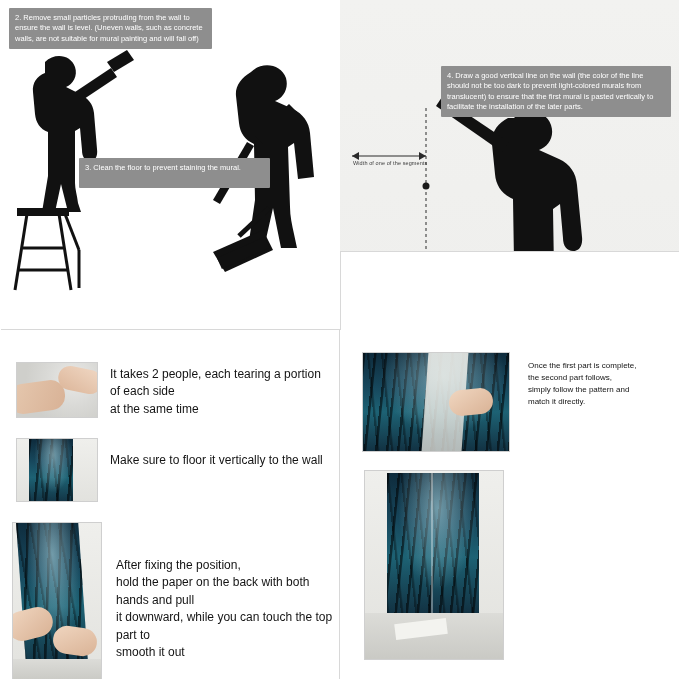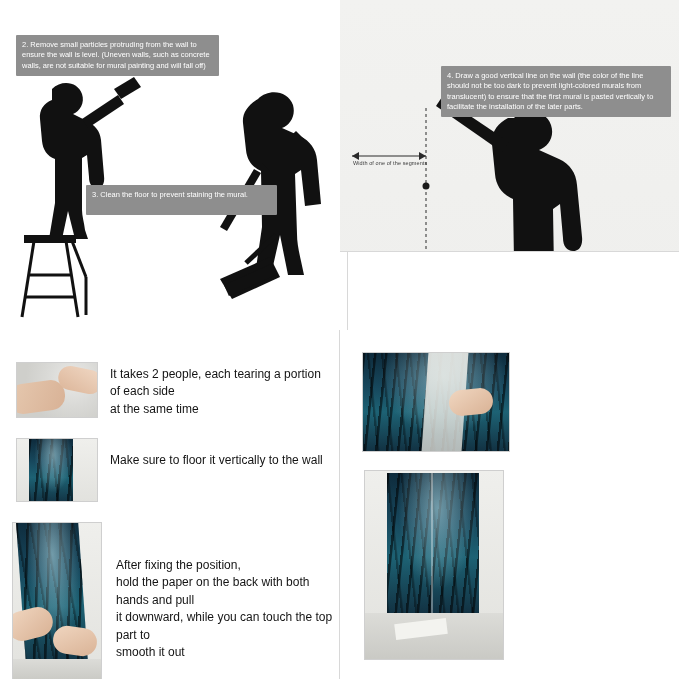--- a/index.html
+++ b/index.html
@@ -7,21 +7,21 @@
     width:679px;height:679px;
     font-family:"Liberation Sans", sans-serif;
     background:#ffffff;
     color:#111;
     overflow:hidden;
   }
   .page{position:relative;width:679px;height:679px;}
 
   
   .q{position:absolute;box-sizing:border-box;overflow:hidden;background:#fff;}
-  #q-tl{left:8px;top:0;width:340px;height:330px;border-right:1px solid #d8d8d8;border-bottom:1px solid #d8d8d8;margin-top:27px;}
+  #q-tl{left:1px;top:0;width:340px;height:330px;border-right:1px solid #d8d8d8;border-bottom:1px solid #d8d8d8;}
   #q-tr{left:340px;top:0;width:339px;height:252px;border-bottom:1px solid #d8d8d8;}
   #q-bl{left:0;top:330px;width:340px;height:349px;border-right:1px solid #d8d8d8;}
   #q-br{left:340px;top:330px;width:339px;height:349px;}
 
   
   .callout{
     position:absolute;
     background:#8e8e8e;
     color:#ffffff;
     font-size:7.5px;
@@ -242,20 +242,24 @@
 smooth it out</div>
   </div>
 
   <div class="q" id="q-br">
 
     <div class="panel-img" style="left:22px;top:22px;width:148px;height:100px;">
       <div class="ph-forest" style="position:absolute;inset:0;"></div>
       <div style="position:absolute;left:62px;top:0;width:40px;height:100%;background:linear-gradient(180deg,rgba(245,245,240,.85),rgba(220,220,214,.8));transform:skewX(-4deg);"></div>
       <div class="hand-blob" style="left:86px;top:36px;width:44px;height:26px;transform:rotate(-6deg);"></div>
     </div>
+    <div class="caption" style="left:188px;top:30px;width:140px;">Once the first part is complete,
+the second part follows,
+simply follow the pattern and
+match it directly.</div>
 
     <div class="panel-img" style="left:24px;top:140px;width:140px;height:190px;">
       <div class="ph-wall" style="position:absolute;inset:0;"></div>
       <div class="ph-forest" style="position:absolute;left:22px;top:2px;width:92px;height:140px;"></div>
       <div style="position:absolute;left:66px;top:2px;width:2px;height:140px;background:rgba(255,255,255,.35);"></div>
       <div class="ph-floor-tile" style="position:absolute;left:0;top:142px;width:100%;height:48px;"></div>
       <div style="position:absolute;left:30px;top:150px;width:52px;height:16px;background:#f3f3ef;transform:rotate(-7deg);"></div>
     </div>
   </div>
 

